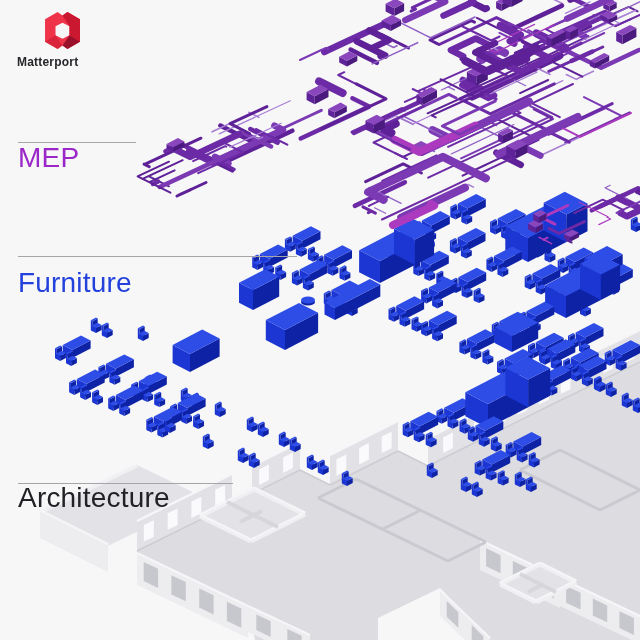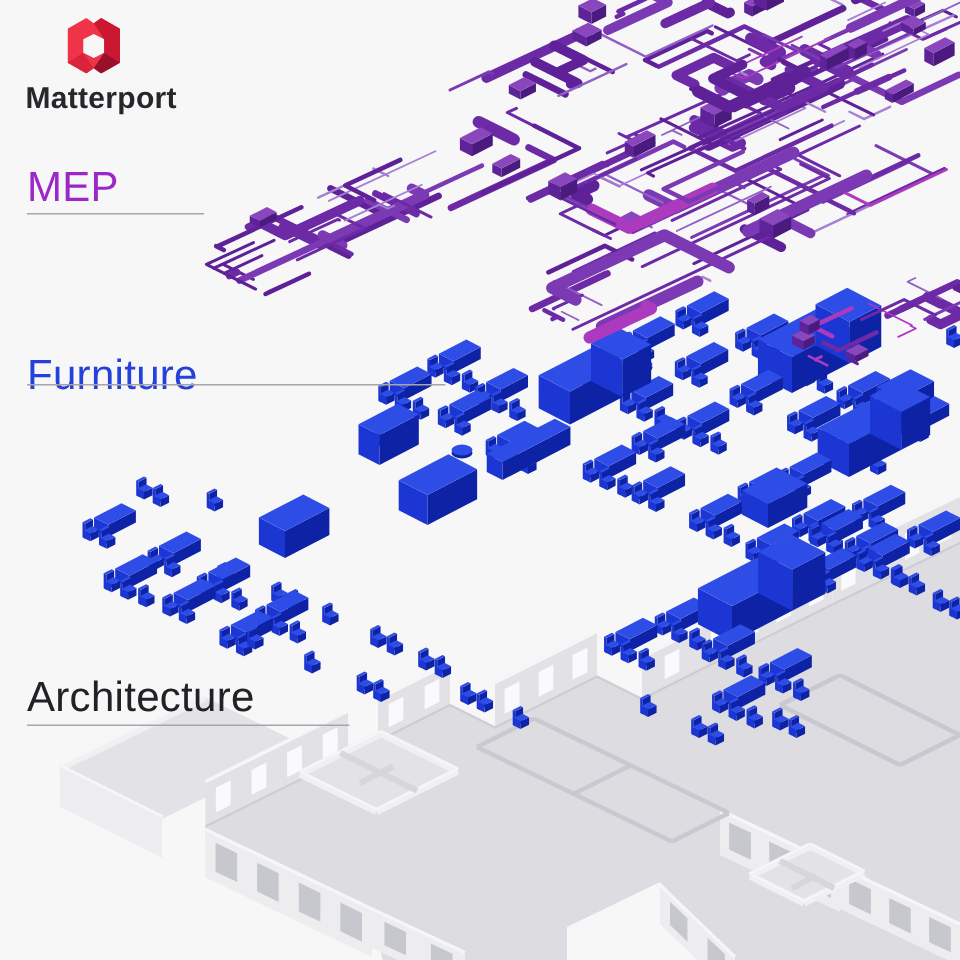--- a/index.html
+++ b/index.html
@@ -1,21 +1,21 @@
 <!DOCTYPE html>
 <html><head>
 <meta charset="utf-8">
 <style>
   html,body{margin:0;padding:0;}
   .stage{position:relative;width:640px;height:640px;overflow:hidden;background:#F7F7F8;font-family:"Liberation Sans",sans-serif;}
   #scene{position:absolute;left:0;top:0;}
   .logo{position:absolute;left:17px;top:12px;width:120px;}
   .logo-mark{display:block;margin-left:28px;width:35px;height:37px;}
-  .logo-text{margin-top:6px;font-size:20px;font-weight:700;letter-spacing:0.2px;color:#26262B;}
-  .layer-label{position:absolute;left:18px;font-size:28px;font-weight:500;letter-spacing:0.2px;line-height:1;}
+  .logo-text{margin-top:6px;font-size:12px;font-weight:700;letter-spacing:0.2px;color:#26262B;}
+  .layer-label{position:absolute;left:18px;font-size:28px;font-weight:500;letter-spacing:0.2px;line-height:1;margin-top:33px;}
   #label-0{top:111px;}
   #label-1{top:236px;}
   #label-2{top:451px;}
   .leader-line{position:absolute;height:1.4px;background:#A5A5AA;}
   #leader-0{top:142px;left:18px;width:118px;}
   #leader-1{top:256px;left:18px;width:279px;}
   #leader-2{top:483px;left:18px;width:215px;}
 </style>
 </head>
 <body>

